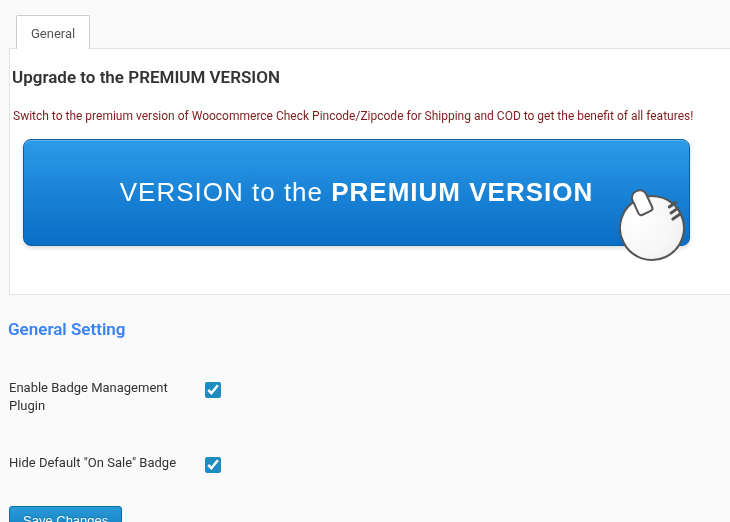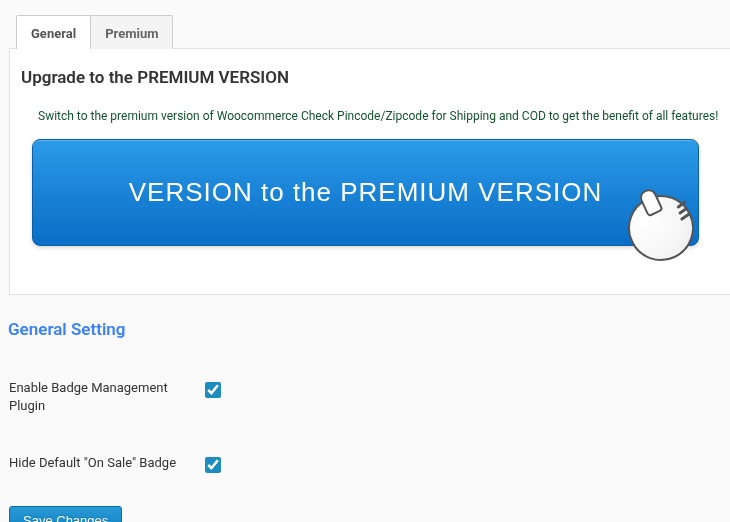--- a/index.html
+++ b/index.html
@@ -1,33 +1,33 @@
 <!DOCTYPE html>
 <html><head>
 <meta charset="utf-8">
 <style>
   html,body{margin:0;padding:0;background:#fafafa;font-family:-apple-system,"Segoe UI",Roboto,Arial,sans-serif;color:#444;}
   .wrap{width:730px;height:522px;position:relative;background:#fafafa;box-sizing:border-box;font-size:13px}
 
   
   .tabs{display:flex;margin-left:16px;margin-top:14px}
-  .tab{border:1px solid #ccc;border-bottom:none;padding:10px 14px 8px;font-size:13px;font-weight:700;color:#666;background:#f4f4f4;margin-right:0;position:relative;top:1px;border-top-left-radius:2px;border-top-right-radius:2px}
+  .tab{border:1px solid #ccc;border-bottom:none;padding:10px 14px 8px;font-size:13px;font-weight:400;color:#666;background:#f4f4f4;margin-right:0;position:relative;top:1px;border-top-left-radius:2px;border-top-right-radius:2px}
   .tab.active{background:#fff;color:#555;}
   .tab.inactive{cursor:pointer}
   .tab + .tab{border-left:1px solid #ccc;margin-left:-1px}
 
-  .panel{margin-left:9px;margin-right:0;background:#fff;border:1px solid #e2e2e2;border-right:none;padding:0 0 30px 9px}
+  .panel{margin-left:9px;margin-right:0;background:#fff;border:1px solid #e2e2e2;border-right:none;padding:0 0 30px 0}
   .section-h{font-size:17px;font-weight:600;color:#333;margin:0;padding:18px 0 6px 2px}
-  .desc{font-size:12px;color:#14532d;margin:16px 0 16px 19px}
+  .desc{font-size:12px;color:#7f1d1d;margin:16px 0 16px 3px}
 
   
   .upgrade-btn-wrap{margin-left:13px;margin-top:4px;position:relative;height:125px}
   .upgrade-btn{width:665px;height:105px;border-radius:8px;background:linear-gradient(to bottom,#2b9be8 0%,#1a83d6 50%,#0a6ec7 100%);position:relative;border:1px solid #0a5ea8;box-shadow:inset 0 1px 0 rgba(255,255,255,.25),0 2px 4px rgba(0,0,0,.15);display:flex;align-items:center;justify-content:center;cursor:pointer}
   .upgrade-btn-text{color:#fff;font-size:26px;font-weight:300;letter-spacing:1px;font-family:"Segoe UI",Arial,sans-serif}
-  .upgrade-btn-text .strong{font-weight:400}
+  .upgrade-btn-text .strong{font-weight:700}
   .hand{position:absolute;right:4px;bottom:-16px;width:62px;height:62px;background:radial-gradient(circle at 32% 28%,#fff 0%,#f6f6f6 60%,#e9e9e9 100%);border:2px solid #555;border-radius:50%;transform:rotate(-25deg)}
   .hand::before{content:"";position:absolute;left:24px;top:-10px;width:13px;height:22px;background:#fff;border:2px solid #555;border-radius:8px 8px 4px 4px}
   .hand::after{content:"";position:absolute;right:-3px;top:17px;width:11px;height:3px;background:#555;border-radius:2px;box-shadow:-2px 6px 0 0 #555,-4px 12px 0 0 #555;transform:rotate(-10deg)}
 
   .gs-h{font-size:17px;font-weight:600;color:#3b82f6;margin:0;padding:24px 0 0 0;margin-left:-1px}
 
   
   .form-row{display:flex;align-items:flex-start;padding-top:40px}
   .form-row .label{width:190px;font-size:13px;font-weight:400;color:#333;line-height:1.35}
   .form-row .field{padding-top:0}
@@ -38,21 +38,20 @@
   .outer{padding:0 0 0 0}
   .lower{margin-left:9px}
 </style>
 </head>
 <body>
 <div class="wrap">
 
   <div class="outer">
     <div class="tabs">
       <div class="tab active">General</div>
-      <div class="tab inactive">Premium</div>
     </div>
 
     <div class="panel">
       <h2 class="section-h">Upgrade to the PREMIUM VERSION</h2>
       <p class="desc">Switch to the premium version of Woocommerce Check Pincode/Zipcode for Shipping and COD to get the benefit of all features!</p>
       <div class="upgrade-btn-wrap">
         <div class="upgrade-btn">
           <span class="upgrade-btn-text">
             <span>VERSION to the </span><span class="strong">PREMIUM VERSION</span>
           </span>

